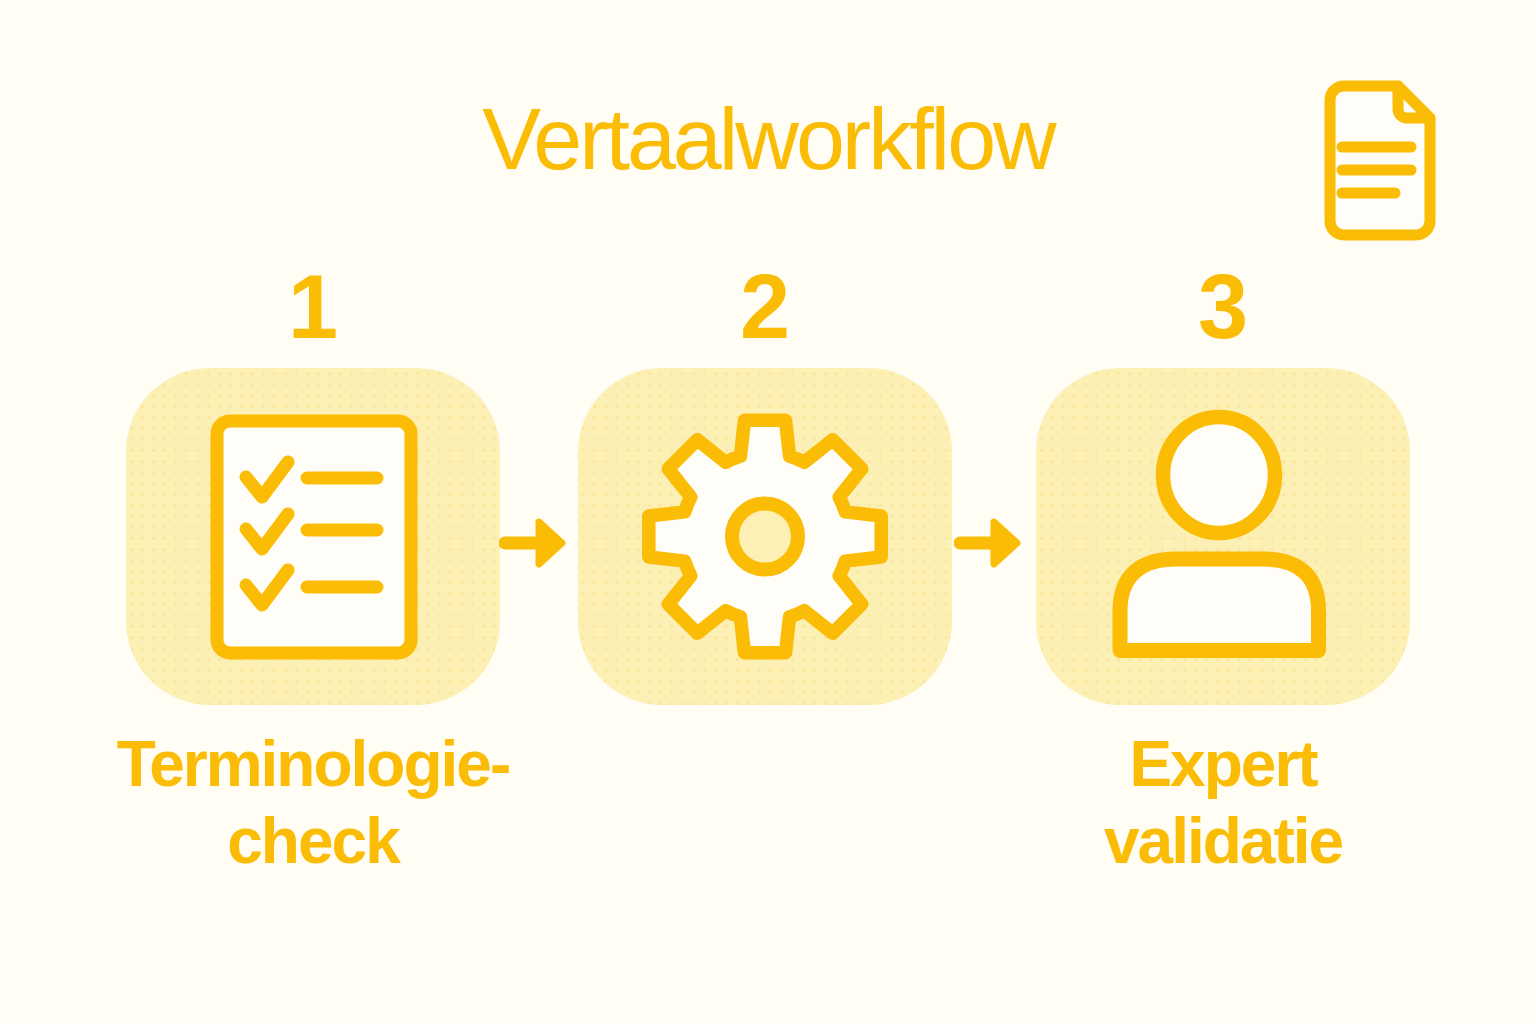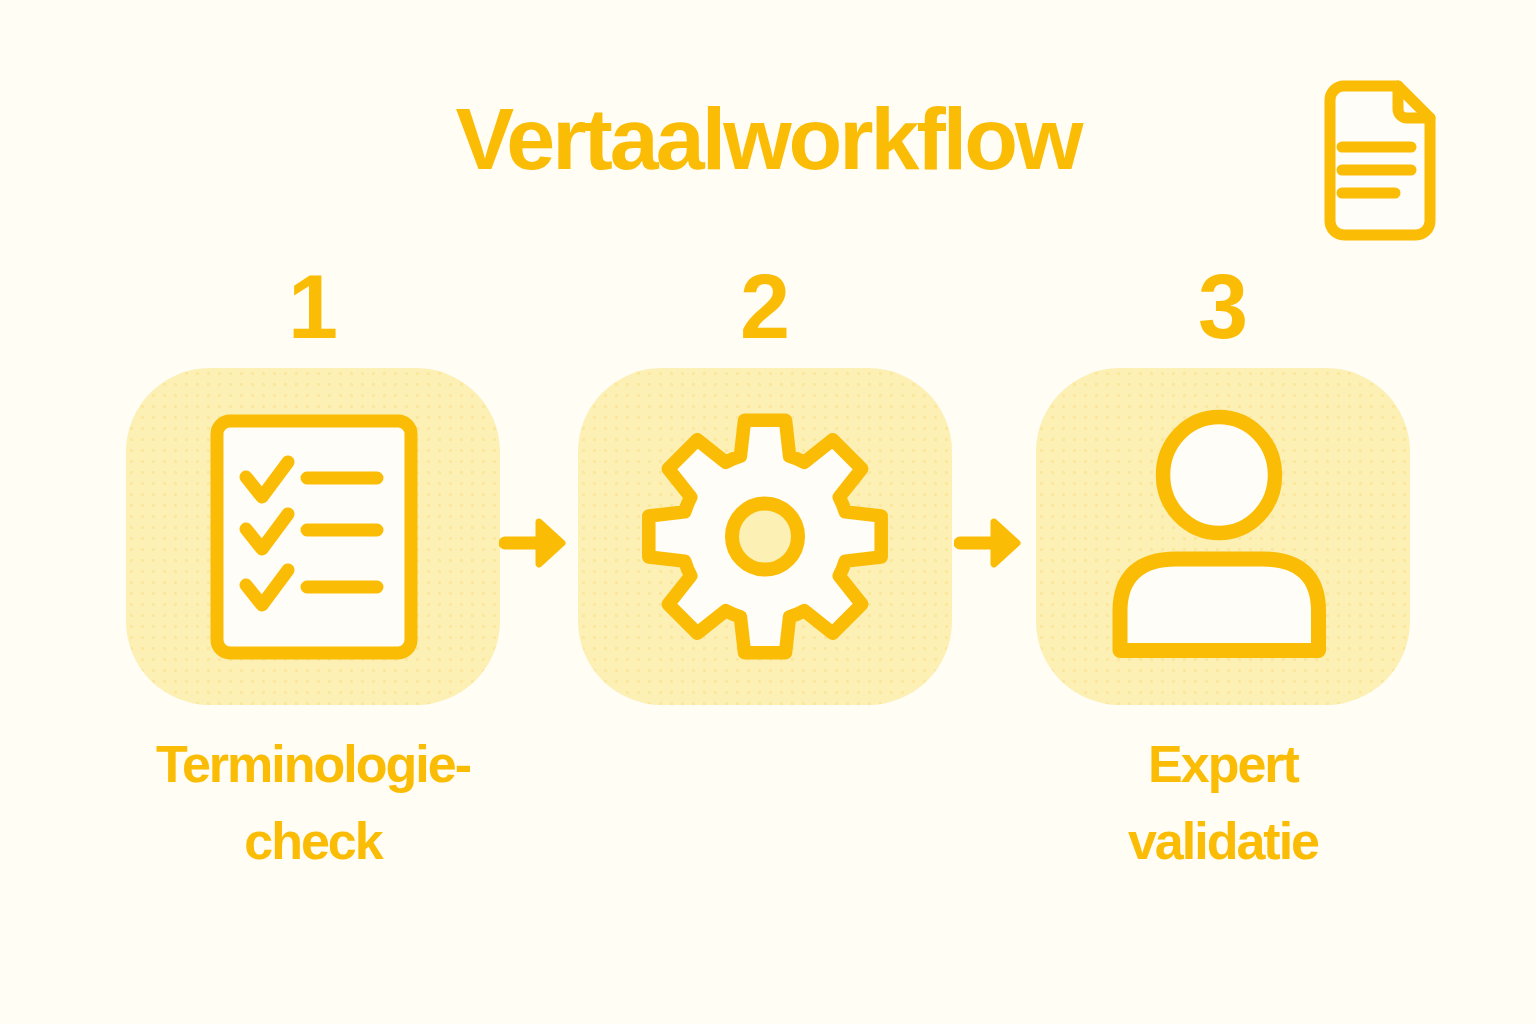--- a/index.html
+++ b/index.html
@@ -8,21 +8,21 @@
     --bg:#FFFDF4;
     --icon-fill:#FFFDF8;
   }
   *{margin:0;padding:0;box-sizing:border-box;}
   html,body{width:1536px;height:1024px;overflow:hidden;}
   body{background:var(--bg);font-family:"Liberation Sans",sans-serif;}
   .page{position:relative;width:1536px;height:1024px;background:var(--bg);}
 
   .title{
     position:absolute;top:95px;left:0;width:1536px;
-    text-align:center;font-size:88px;font-weight:700;
+    text-align:center;font-size:88px;font-weight:400;
     letter-spacing:-3px;color:var(--accent);line-height:1;
   }
 
   .corner-icon{position:absolute;left:1311px;top:78px;}
 
   .step{position:absolute;top:0;width:374px;height:1024px;}
   .step-1{left:126px;}
   .step-2{left:578px;}
   .step-3{left:1036px;}
 
@@ -35,21 +35,21 @@
   .card{
     position:absolute;top:368px;left:0;width:374px;height:337px;
     border-radius:84px;background-color:var(--card);
     background-image:radial-gradient(rgba(244,198,64,0.20) 1.5px, transparent 1.6px);
     background-size:11px 11px;
   }
   .card svg{position:absolute;left:0;top:0;}
 
   .step-label{
     position:absolute;top:726px;left:-45px;width:464px;
-    text-align:center;font-size:52px;font-weight:700;
+    text-align:center;font-size:64px;font-weight:700;
     letter-spacing:-2px;color:var(--accent);
     line-height:77px;white-space:pre-line;
   }
 
   .connector{position:absolute;top:512px;}
   .connector-1{left:499px;}
   .connector-2{left:954px;}
 
   .stroke-accent{stroke:var(--accent);fill:none;}
   .fill-icon{fill:var(--icon-fill);}

